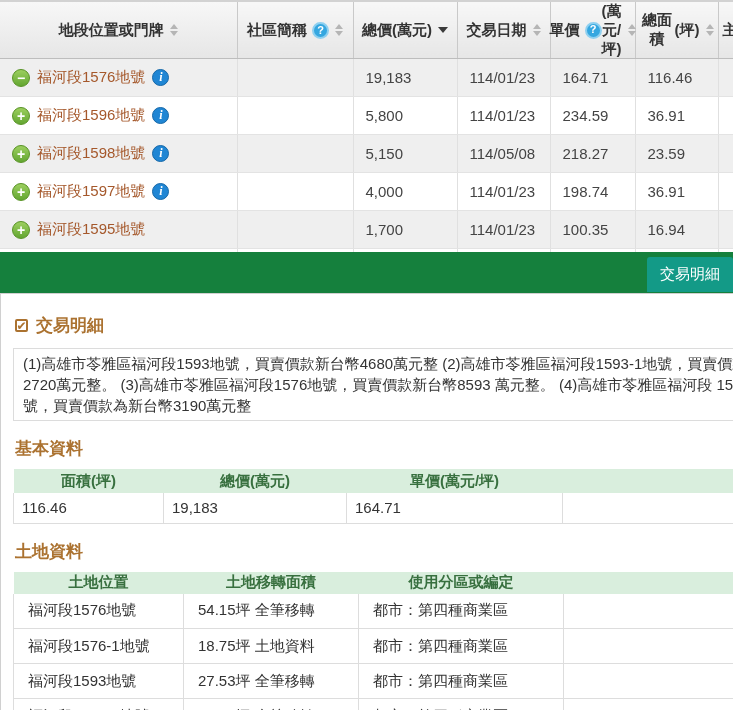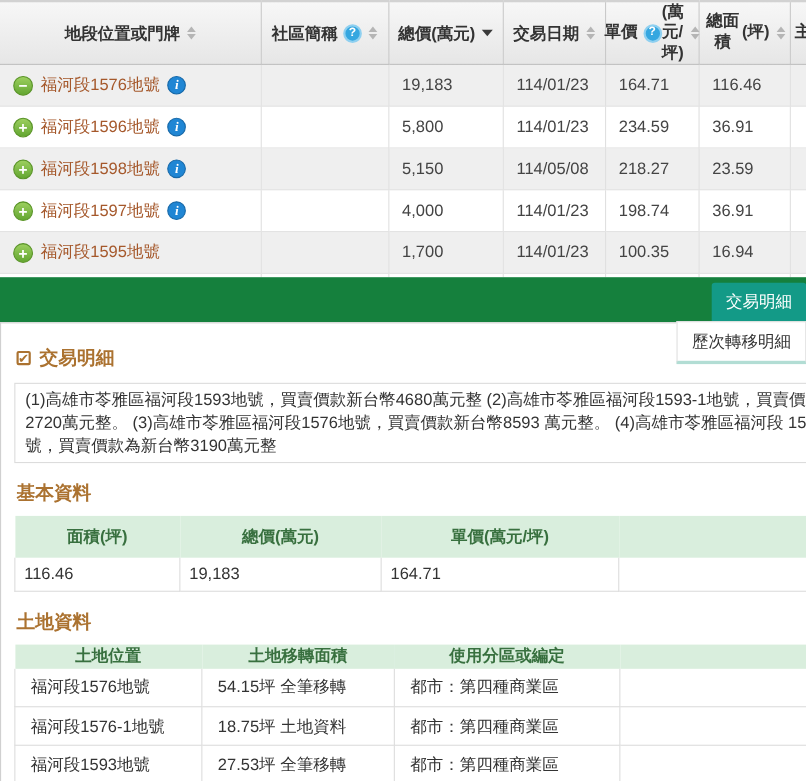--- a/index.html
+++ b/index.html
@@ -61,21 +61,21 @@
   .check-icon { width:13px; height:13px; border:2px solid #ab7230; border-radius:2px;
     display:inline-flex; align-items:center; justify-content:center;
     font-size:12px; font-weight:bold; color:#ab7230; line-height:1; }
   .note-box { border:1px solid #dcdcdc; width:800px; padding:4px 9px;
     font-size:15px; line-height:1.4; color:#333; }
   .sub-heading { color:#ab7230; font-size:17px; font-weight:bold; margin:16px 0 9px 2px; }
 
   table.detail { border-collapse:collapse; table-layout:fixed; width:950px; }
   table.detail th { background:#d9eedd; color:#38703f; font-size:15px; font-weight:bold;
     text-align:center; vertical-align:middle; }
-  table.basic th { height:38px; }
+  table.basic th { height:24px; }
   table.basic td { height:30px; }
   table.land th { height:22px;font-family:Liberation Serif, serif; }
   table.land td { height:35px; }
   table.detail td { border-right:1px solid #ddd; border-bottom:1px solid #ddd;
     font-size:15px; color:#333; vertical-align:middle; padding-left:8px; white-space:nowrap; }
   table.detail td:first-child { border-left:1px solid #ddd; }
   table.land td { padding-left:14px; }
 </style>
 </head>
 <body>
@@ -251,21 +251,20 @@
           <td></td>
           <td></td>
           <td></td>
   </tr>
   </tbody>
 </table>
 </div>
 
 <div class="tabs">
   <div class="tab active">交易明細</div>
-  <div class="tab inactive">歷次轉移明細</div>
 </div>
 
 <div class="tab-content">
 
   <div class="sec-heading">
     <span class="check-icon">✔</span>
     <span>交易明細</span>
   </div>
   <div class="note-box">(1)高雄市苓雅區福河段1593地號，買賣價款新台幣4680萬元整 (2)高雄市苓雅區福河段1593-1地號，買賣價款新台幣2720萬元整。 (3)高雄市苓雅區福河段1576地號，買賣價款新台幣8593 萬元整。 (4)高雄市苓雅區福河段 1576-1地號，買賣價款為新台幣3190萬元整</div>
 

